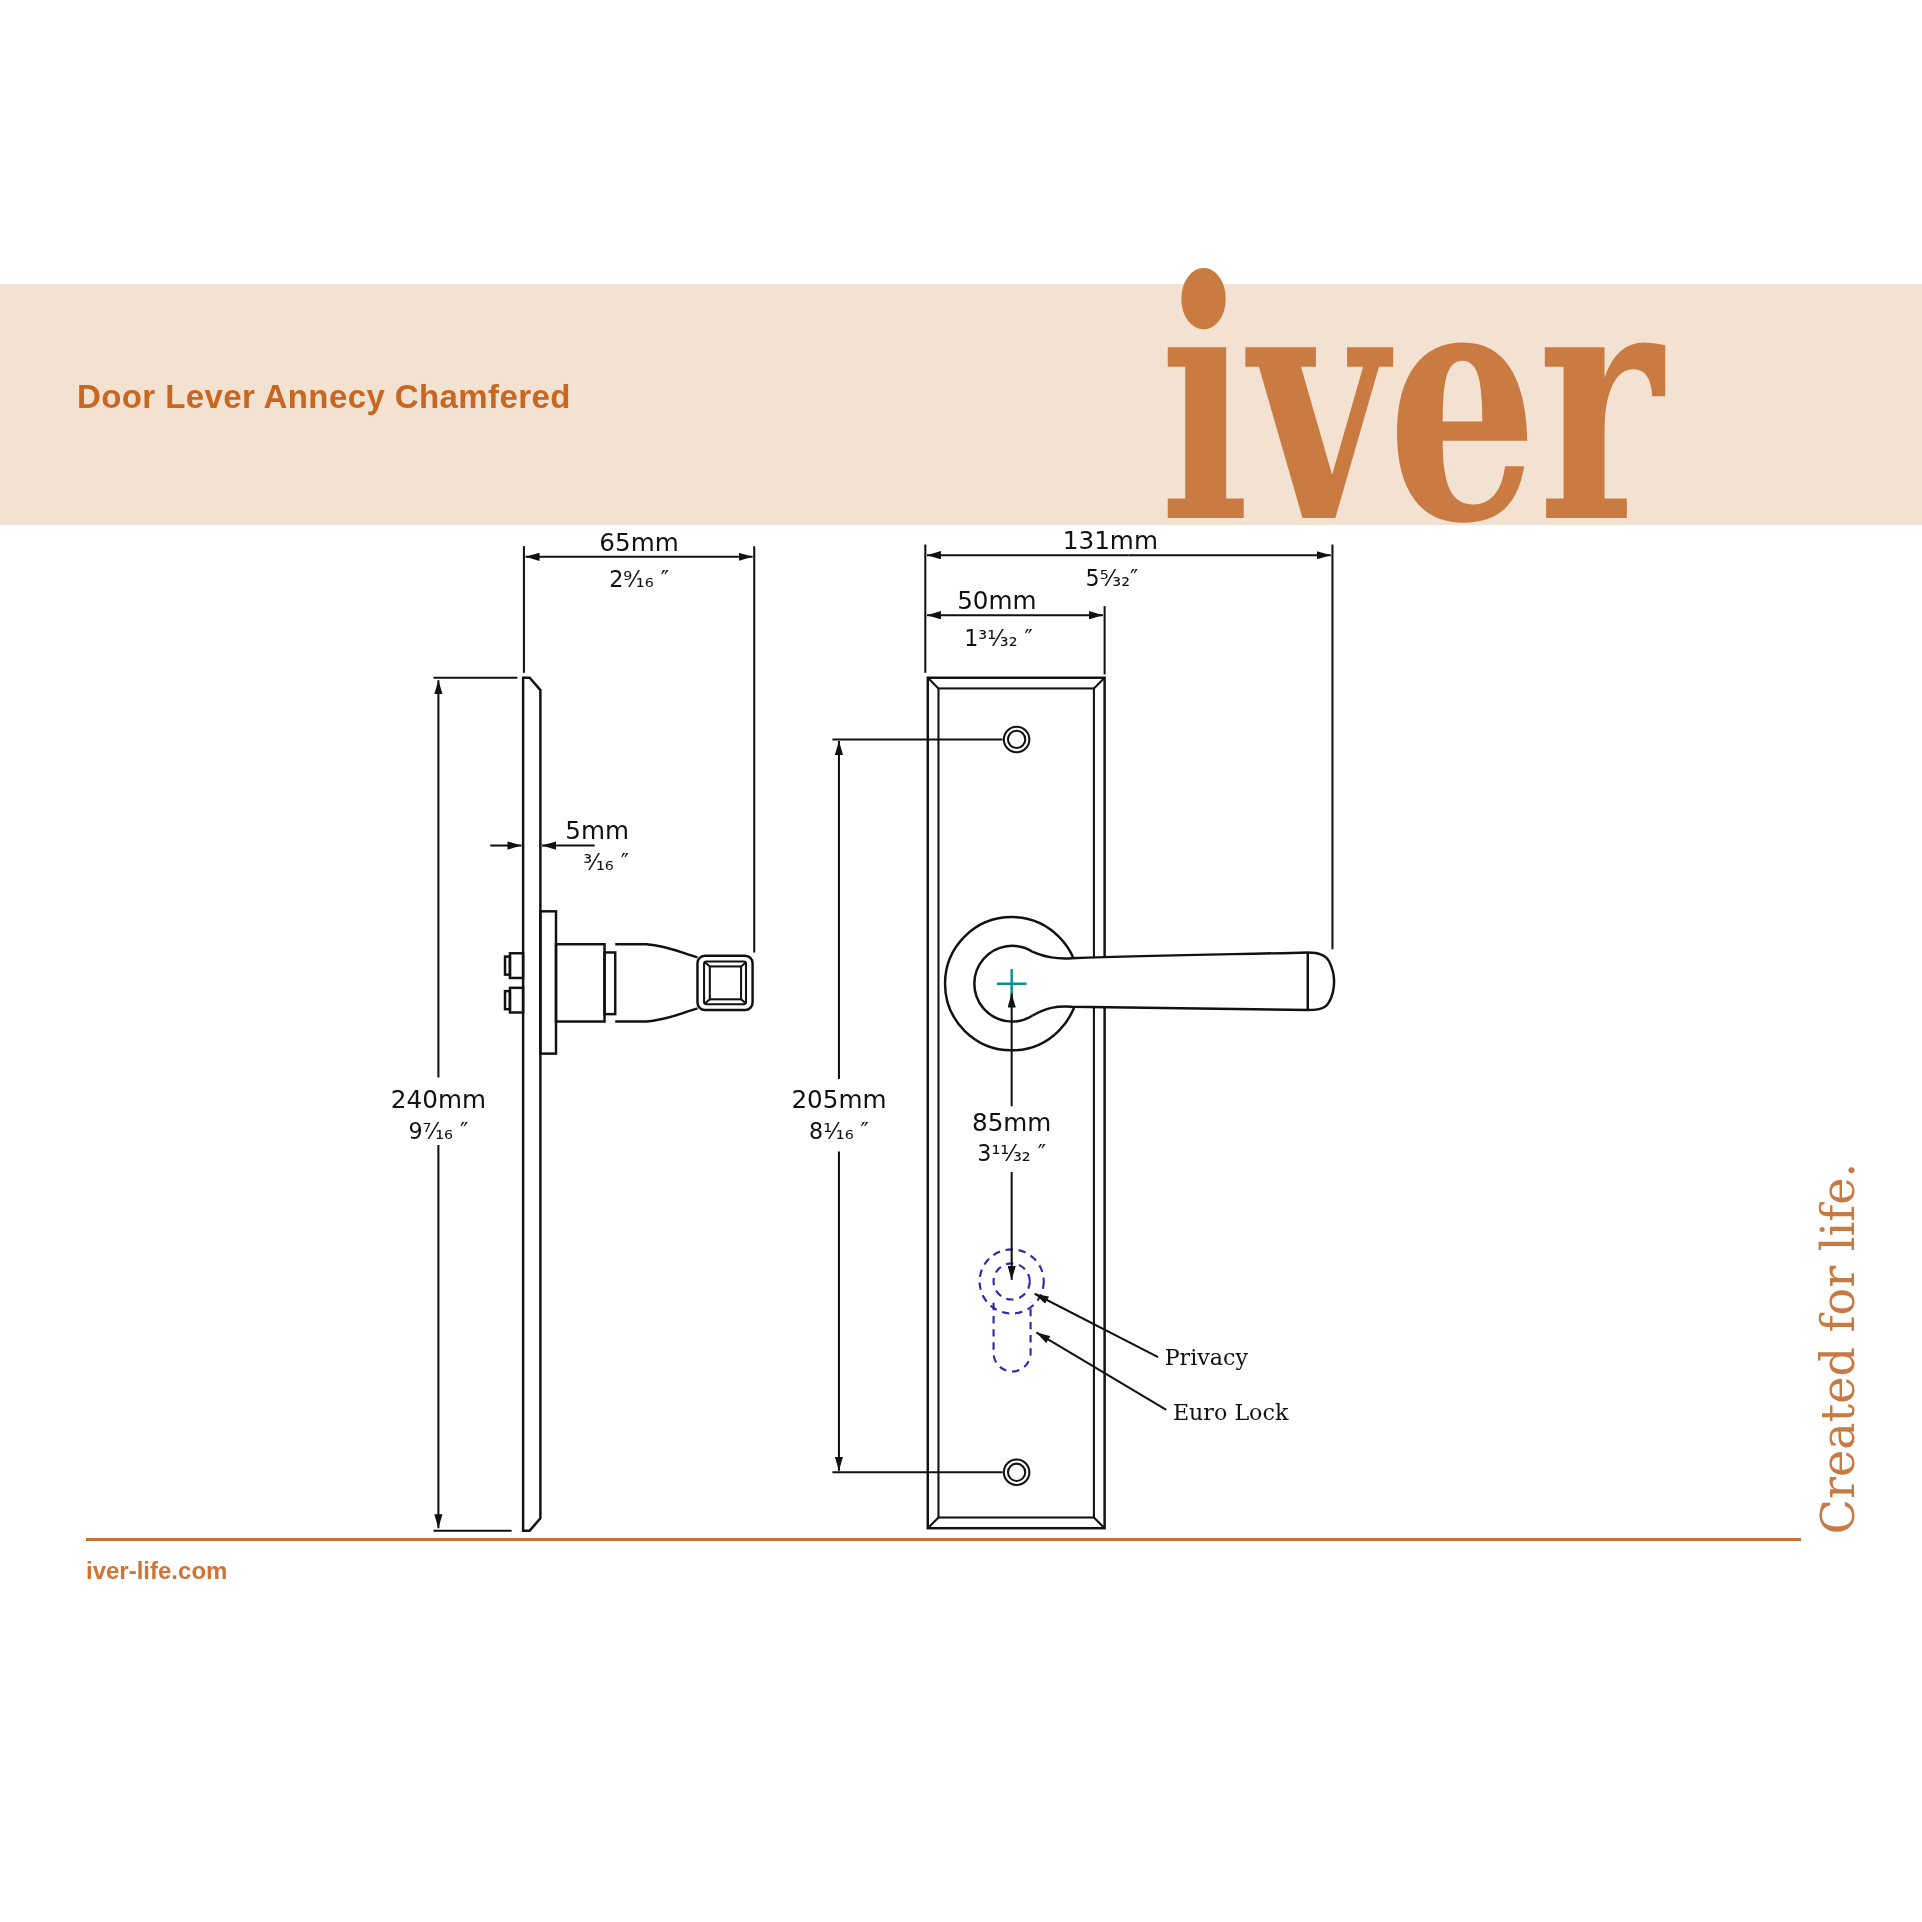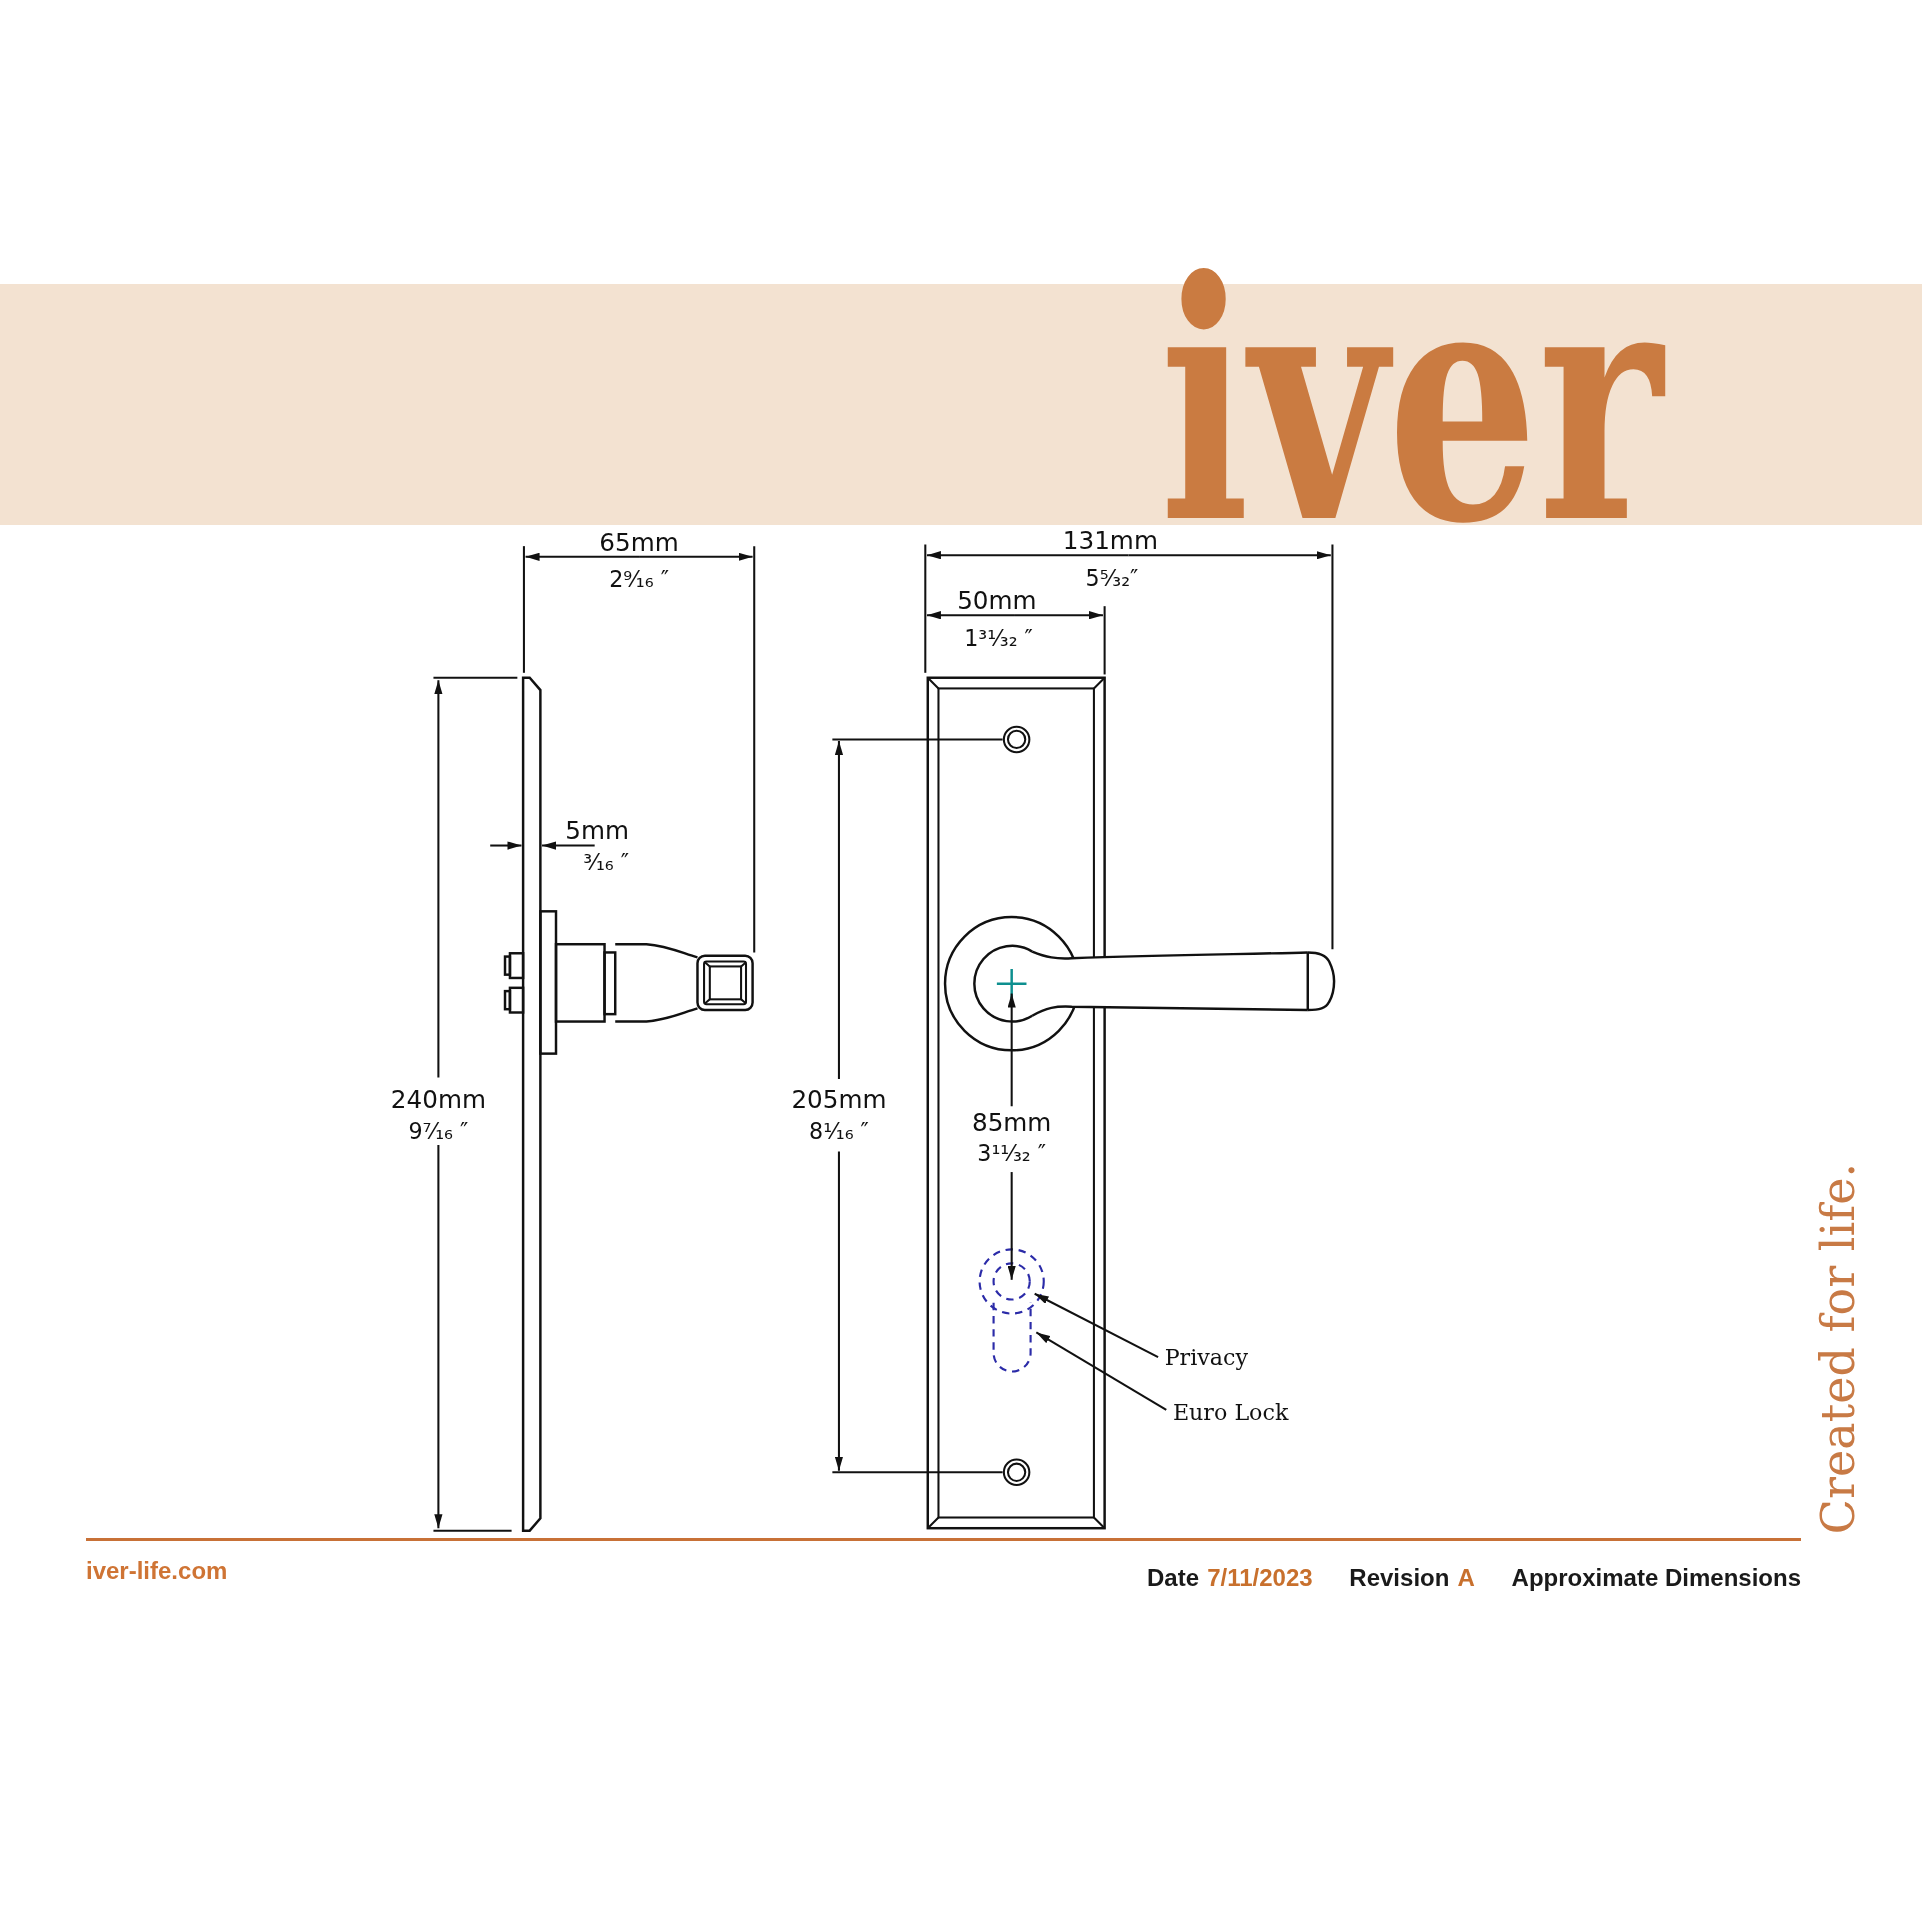--- a/index.html
+++ b/index.html
@@ -26,20 +26,21 @@
   .dim-mm{font-size:30px;}
   .dim-in{font-size:27px;}
   .callout{font-family:"DejaVu Serif","Liberation Serif",serif;font-size:27px;}
 </style>
 </head>
 <body>
 
 <div id="page">
 
   <div id="banner"></div>
+  <div id="title">Door Lever Annecy Chamfered</div>
   <div id="logo">iver</div>
   <div id="tagline">Created for life.</div>
 
   <svg width="1923" height="1923" viewBox="0 0 2338 2338">
     <defs>
       <marker id="ah" markerWidth="18" markerHeight="10" refX="17" refY="5" orient="auto" markerUnits="userSpaceOnUse">
         <path d="M0,0 L17,5 L0,10 Z" fill="#111"></path>
       </marker>
     </defs>
 
@@ -164,20 +165,15 @@
     </g>
 
     <g text-anchor="start">
       <text class="callout" x="1416" y="1660">Privacy</text>
       <text class="callout" x="1426" y="1726">Euro Lock</text>
     </g>
   </svg>
 
   <div id="footer-rule"></div>
   <div id="website">iver-life.com</div>
-  <div id="footer-meta">
-    <span class="meta-pair"><span>Date</span><span class="meta-val">7/11/2023</span></span>
-    <span class="meta-pair"><span>Revision</span><span class="meta-val">A</span></span>
-    <span class="meta-pair">Approximate Dimensions</span>
-  </div>
 
 </div>
 
 
 </body></html>

